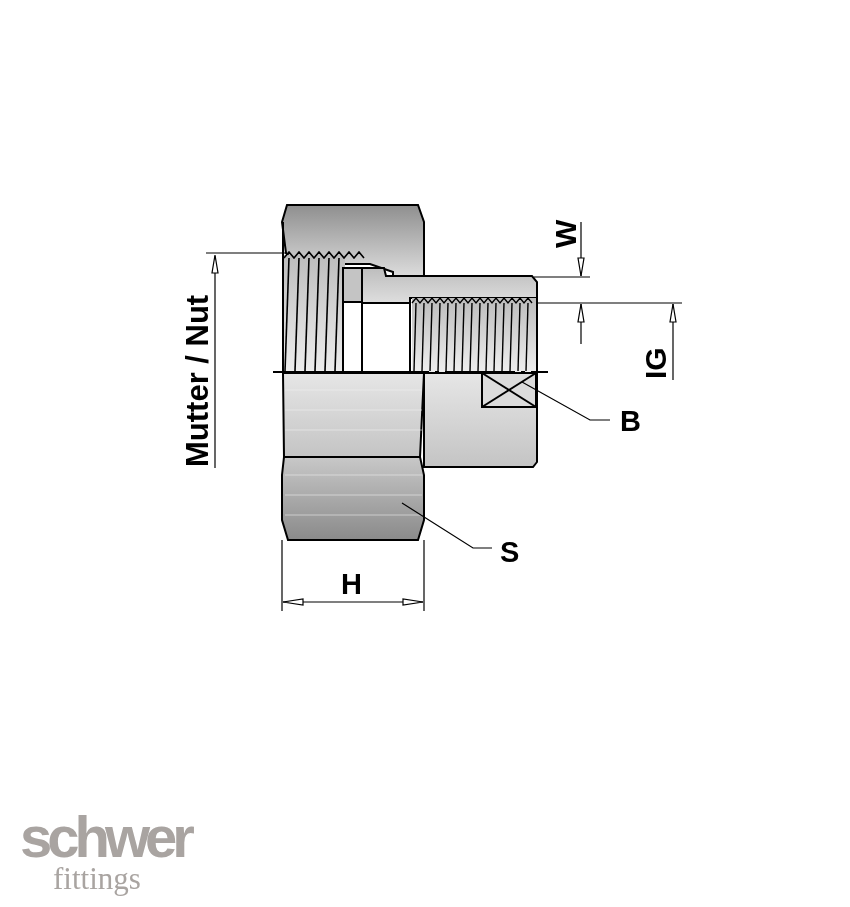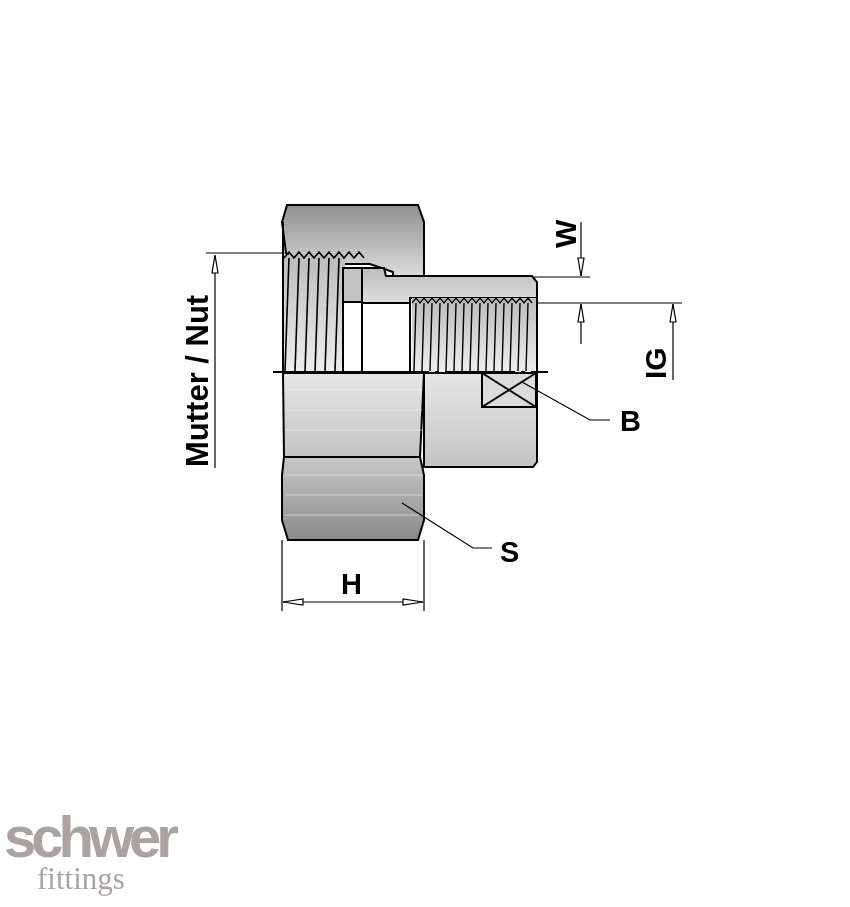--- a/index.html
+++ b/index.html
@@ -1,19 +1,19 @@
 <!DOCTYPE html>
 <html><head>
 <meta charset="utf-8">
 <style>
   html,body{margin:0;padding:0;background:#fff;}
   body{width:850px;height:907px;position:relative;overflow:hidden;font-family:"Liberation Sans",sans-serif;}
   #drawing{position:absolute;left:0;top:0;}
   .lbl{font-family:"Liberation Sans",sans-serif;font-weight:bold;fill:#000;}
-  .logo{position:absolute;left:4px;top:812px;color:#a9a4a1;font-family:"Liberation Sans",sans-serif;}
+  .logo{position:absolute;left:20px;top:812px;color:#a9a4a1;font-family:"Liberation Sans",sans-serif;}
   .logo .l1{font-size:58px;font-weight:bold;letter-spacing:-5px;line-height:50px;display:block;}
   .logo .l2{font-family:"Liberation Serif",serif;font-size:31px;font-weight:normal;display:block;margin-left:33px;line-height:34px;}
 </style>
 </head>
 <body>
 
 <svg id="drawing" width="850" height="907" viewBox="0 0 850 907" xmlns="http://www.w3.org/2000/svg">
   <defs>
     <linearGradient id="gTop" x1="0" y1="0" x2="0" y2="1">
       <stop offset="0" stop-color="#8f8f8f"></stop>

